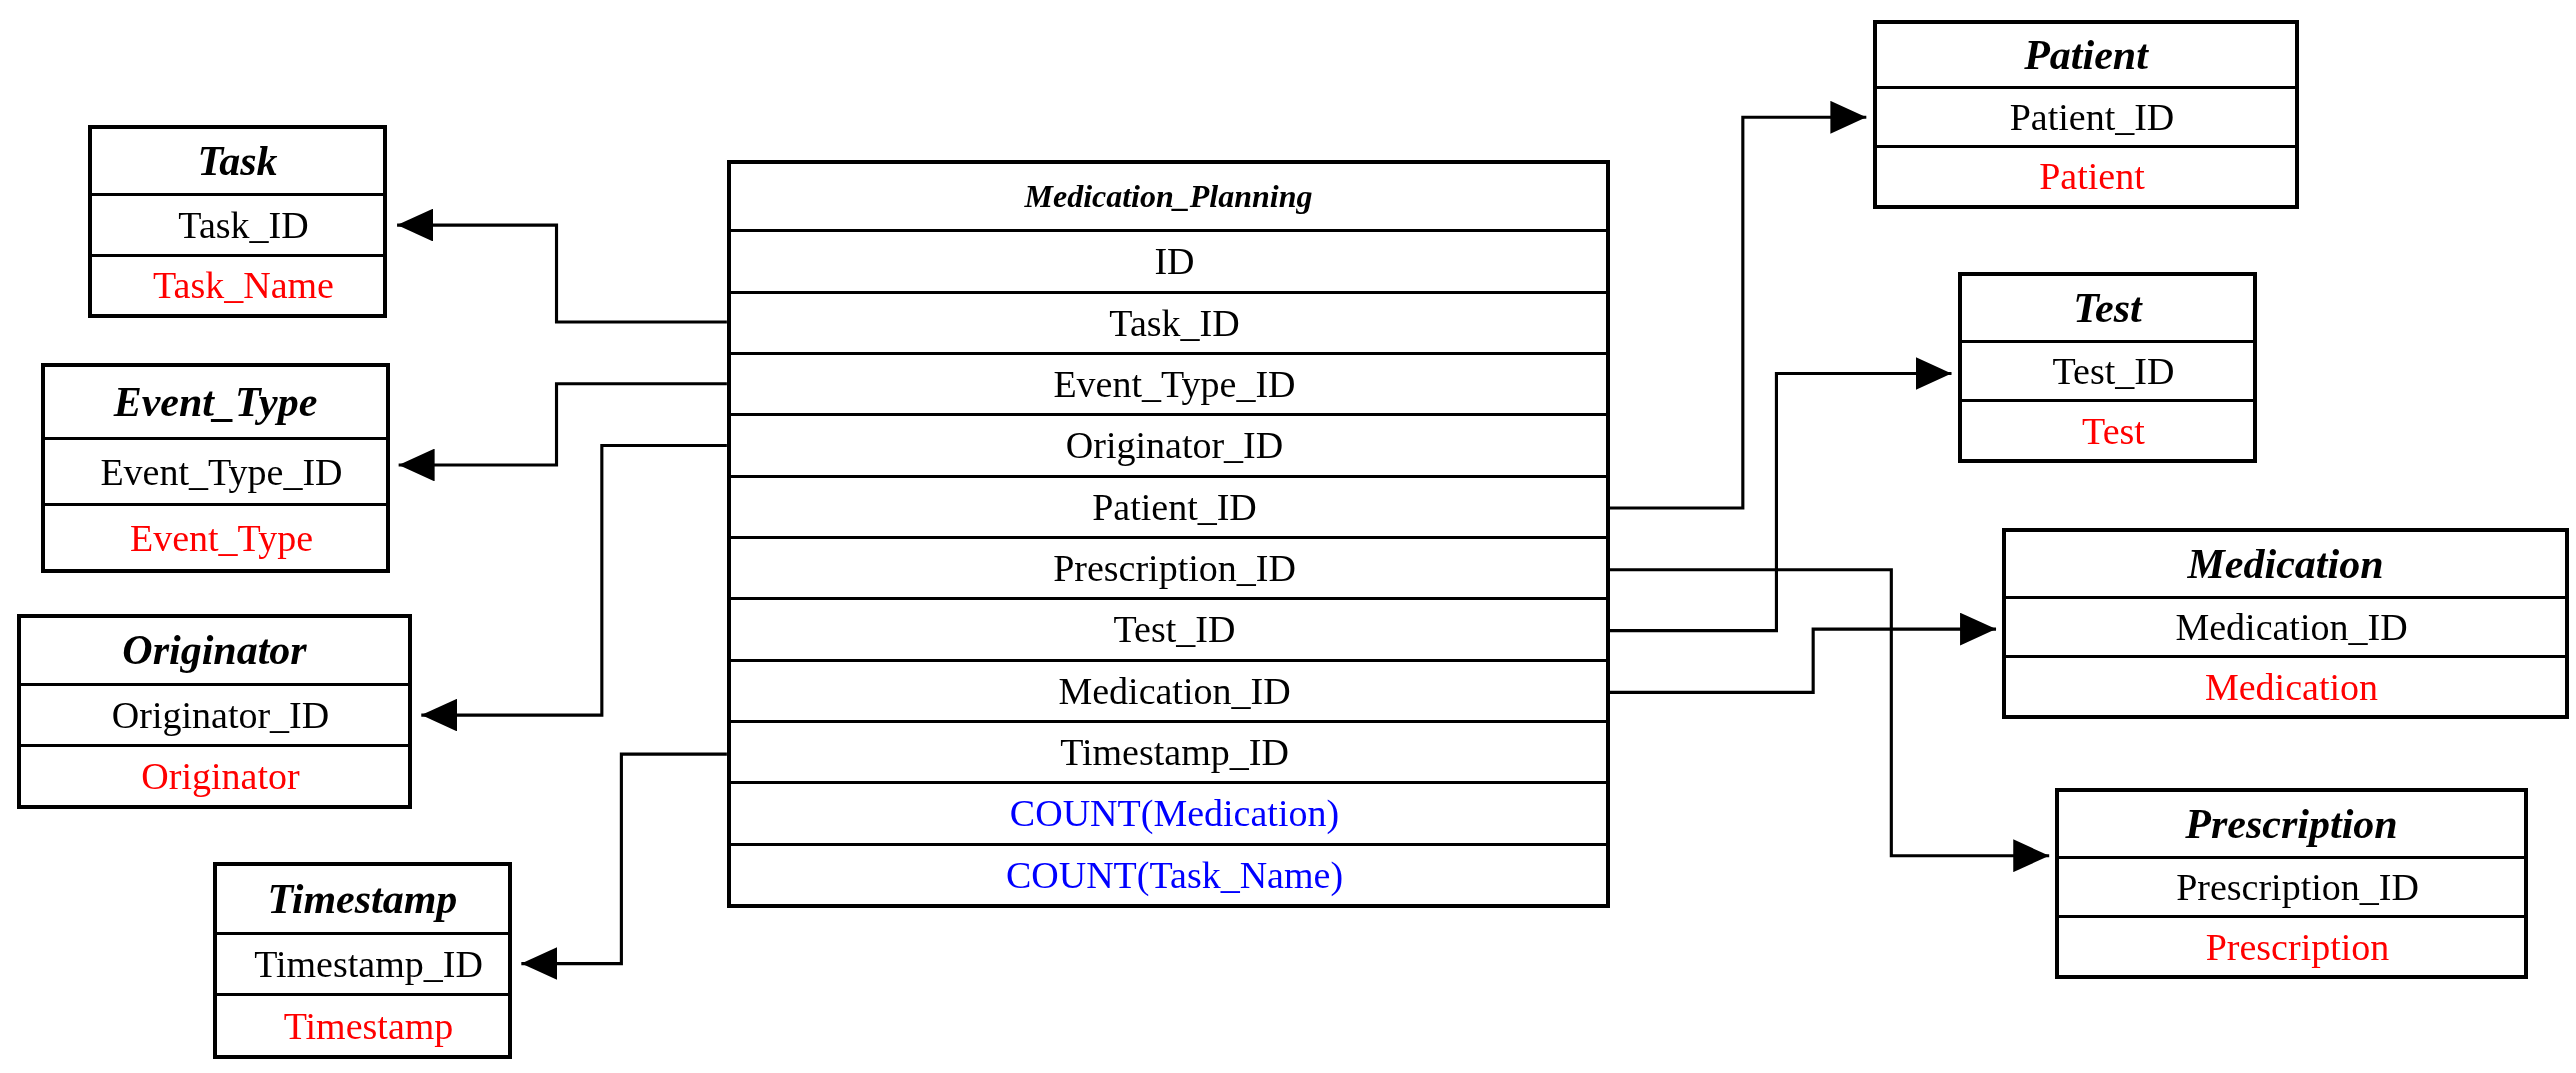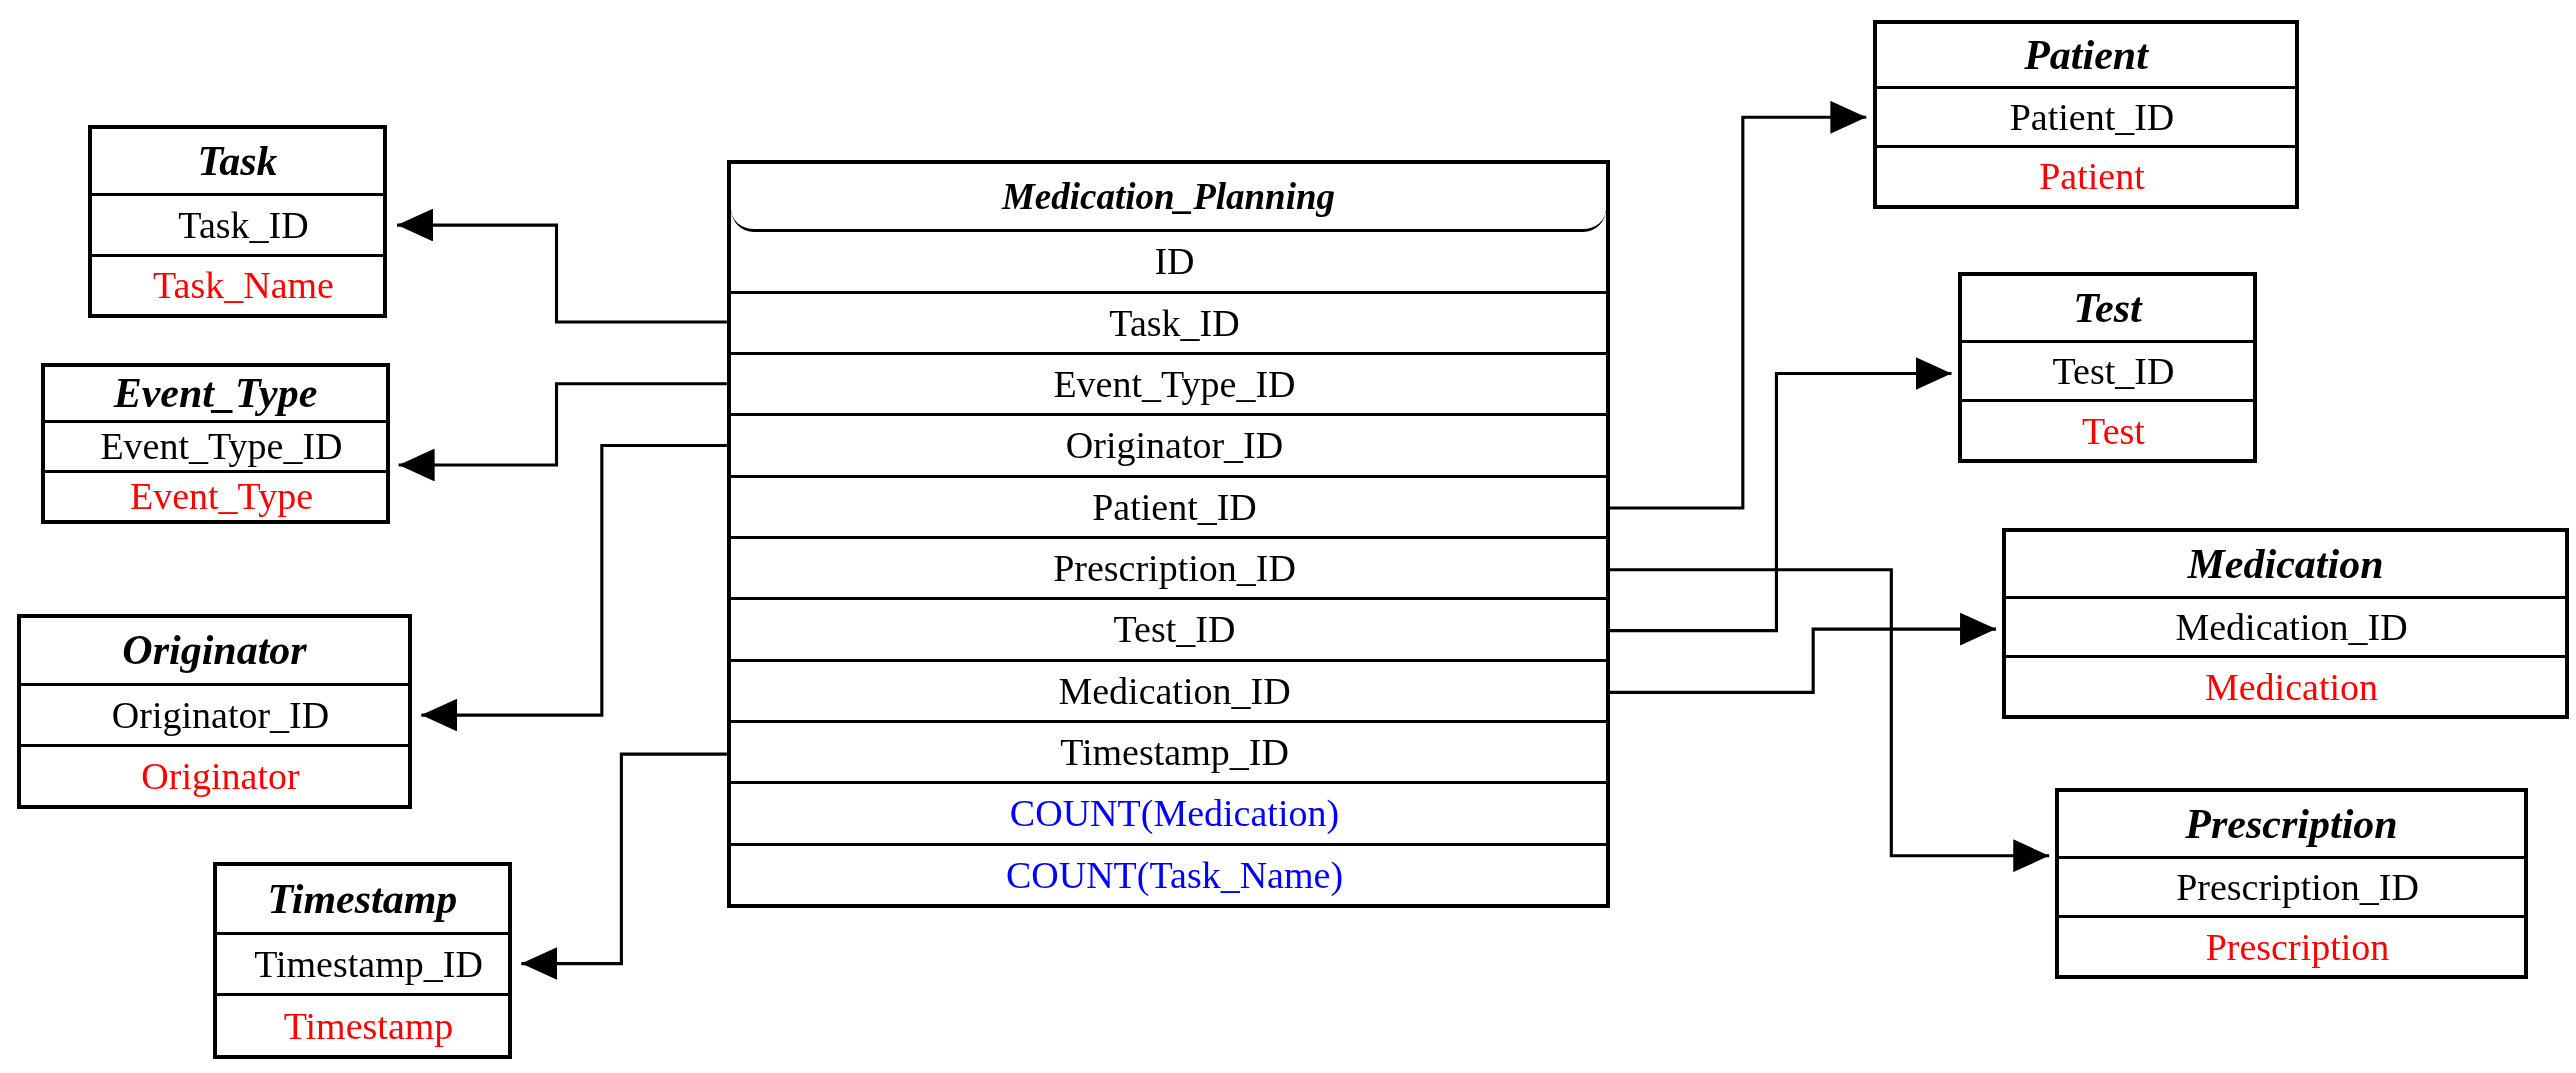--- a/index.html
+++ b/index.html
@@ -30,21 +30,21 @@
   .etable .row{
     flex:1;
     display:flex;align-items:center;justify-content:center;
     color:var(--line,#000);
     white-space:nowrap;
     padding-left:12px;
   }
   .etable .row + .row{border-top:3.1px solid var(--line,#000);}
   .dim .hdr{font-size:42px;}
   .dim .row{font-size:38px;}
-  .fact .hdr{font-size:37px;border-radius:23px;}
+  .fact .hdr{font-size:32px;}
   .fact .row{font-size:38px;}
   .row.attr{color:var(--attr,#ff0000);}
   .row.measure{color:var(--measure,#0000ff);}
   #connectors{position:absolute;left:0;top:0;width:2576px;height:1073px;pointer-events:none;}
   #connectors polyline{stroke:var(--line,#000);stroke-width:4;fill:none;}
 </style>
 </head>
 <body>
 
 <div id="canvas" style="--line: #000000; --attr: #ff0000; --measure: #0000ff; --bg: #ffffff;">
@@ -79,21 +79,21 @@
     <div class="row measure">COUNT(Medication)</div>
     <div class="row measure">COUNT(Task_Name)</div>
   </div>
 
   <div class="etable dim" style="left:88px;top:125px;width:299px;height:193px;">
     <div class="hdr">Task</div>
     <div class="row">Task_ID</div>
     <div class="row attr">Task_Name</div>
   </div>
 
-  <div class="etable dim" style="left:41px;top:363px;width:349px;height:161px;justify-content:flex-end;">
+  <div class="etable dim" style="left:41px;top:363px;width:349px;height:210px;justify-content:flex-end;">
     <div class="hdr">Event_Type</div>
     <div class="row">Event_Type_ID</div>
     <div class="row attr">Event_Type</div>
   </div>
 
   <div class="etable dim" style="left:17px;top:614px;width:395px;height:195px;">
     <div class="hdr">Originator</div>
     <div class="row">Originator_ID</div>
     <div class="row attr">Originator</div>
   </div>

